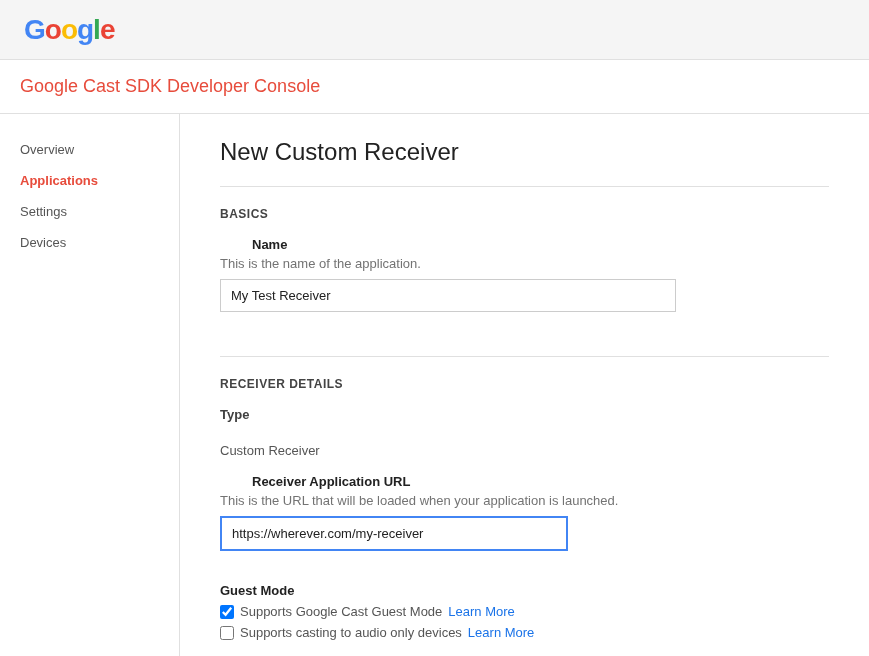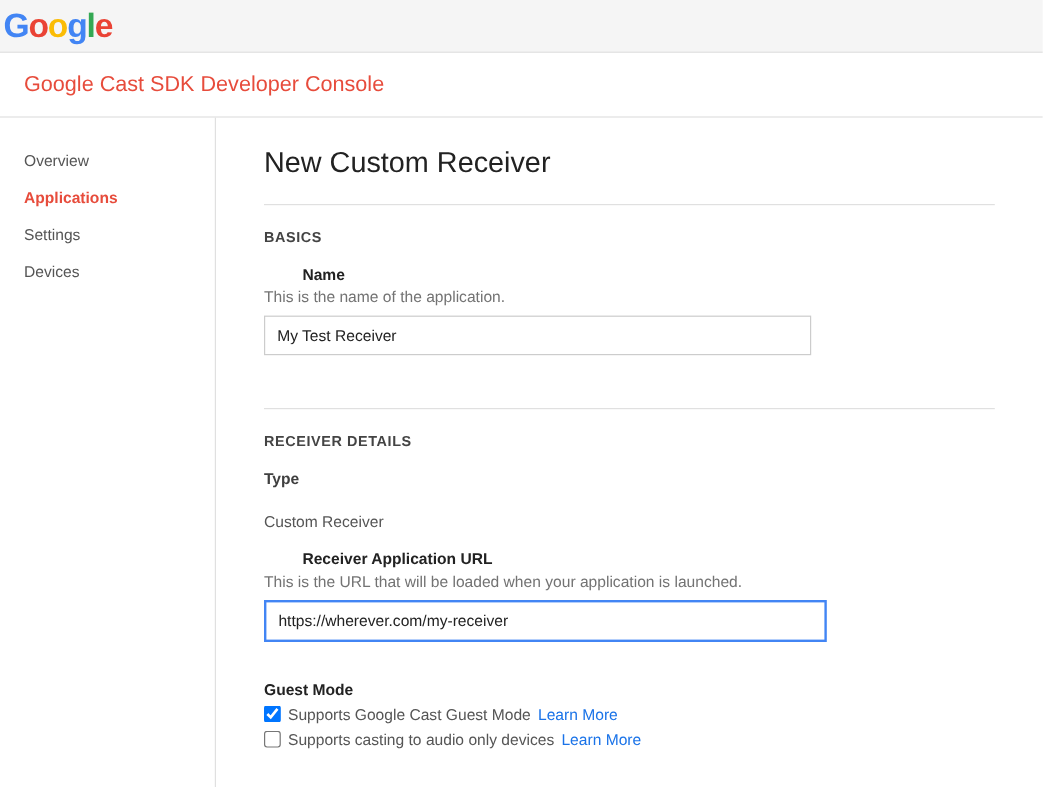--- a/index.html
+++ b/index.html
@@ -1,25 +1,25 @@
 <!DOCTYPE html>
 <html><head>
   <meta charset="utf-8">
   <style>
     * { box-sizing: border-box; margin: 0; padding: 0; }
     body { font-family: Arial, sans-serif; font-size: 13px; color: #222; background: #fff; }
 
     
     #top-bar {
-      height: 44px;
+      height: 60px;
       background: #f5f5f5;
       border-bottom: 1px solid #e0e0e0;
       display: flex;
       align-items: center;
-      padding: 0 3px;
+      padding: 0 24px;
     }
     .google-logo {
       font-size: 28px;
       font-weight: bold;
       letter-spacing: -1px;
     }
     .g-blue { color: #4285F4; }
     .g-red { color: #EA4335; }
     .g-yellow { color: #FBBC05; }
     .g-green { color: #34A853; }
@@ -101,21 +101,21 @@
     .text-input {
       width: 456px;
       padding: 8px 10px;
       border: 1px solid #ccc;
       font-size: 13px;
       color: #222;
       outline: none;
       margin-bottom: 20px;
     }
     .url-input {
-      width: 469px;
+      width: 348px;
       padding: 8px 10px;
       border: 2px solid #4285F4;
       font-size: 13px;
       color: #222;
       outline: none;
       margin-bottom: 20px;
     }
 
     .type-label {
       font-size: 13px;
@@ -124,20 +124,21 @@
       margin-bottom: 21px;
     }
     .type-value {
       font-size: 13px;
       color: #555;
       margin-bottom: 16px;
     }
 
     .checkbox-row {
       display: flex;
+      align-items: center;
       gap: 6px;
       margin-bottom: 6px;
     }
     .checkbox-row input[type="checkbox"] {
       width: 14px;
       height: 14px;
       cursor: pointer;
     }
     .checkbox-label {
       font-size: 13px;

